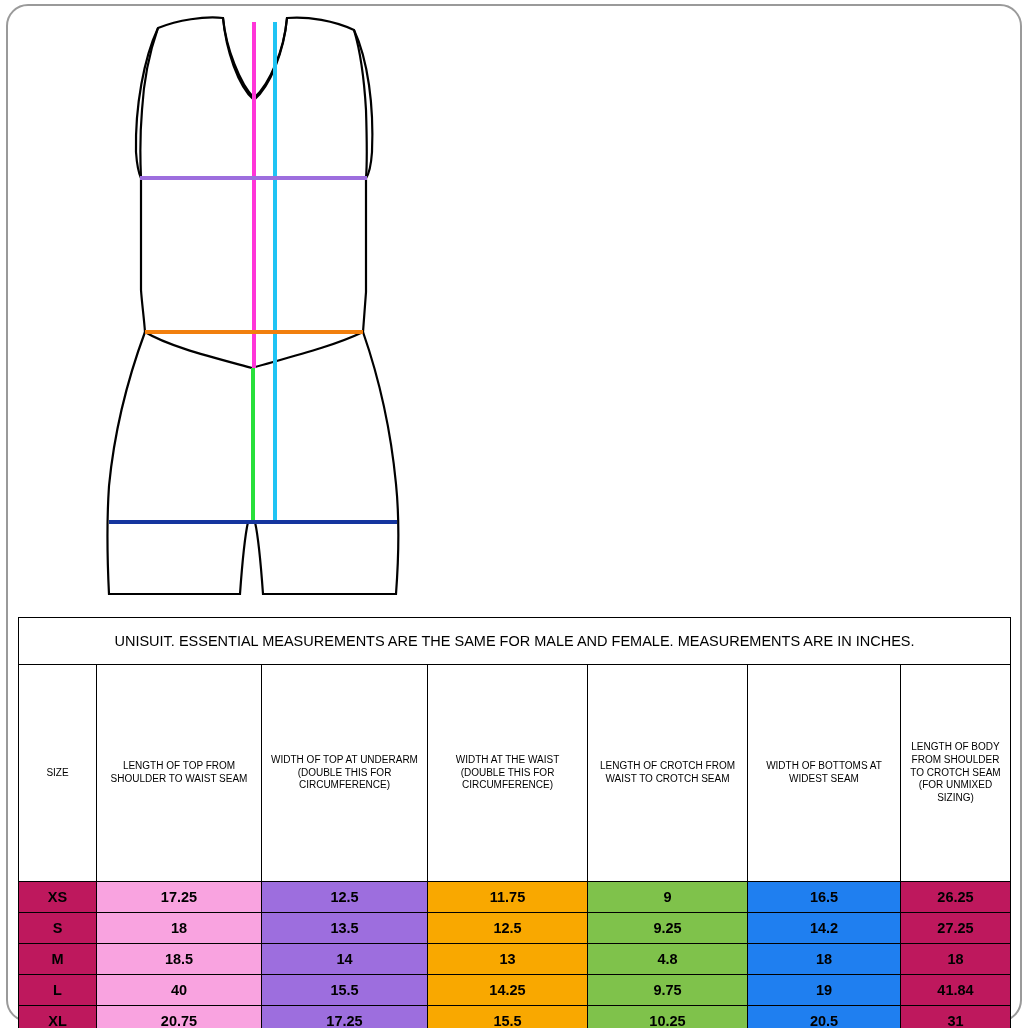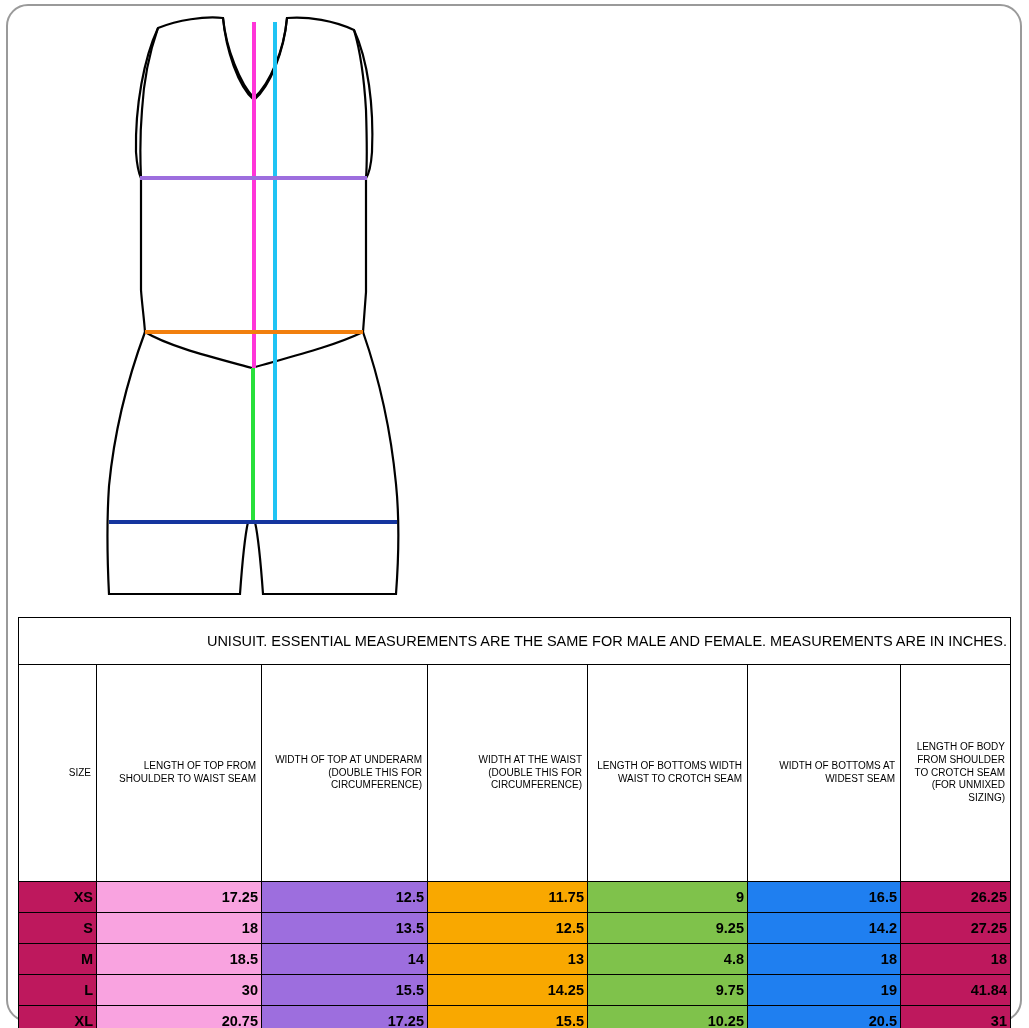--- a/index.html
+++ b/index.html
@@ -47,21 +47,21 @@
   table.size-table {
     border-collapse: collapse;
     table-layout: fixed;
     width: 992px;
     background: #ffffff;
   }
   table.size-table td, table.size-table th {
     border: 1px solid #000000;
     font-weight: normal;
     font-size: 14.5px;
-    text-align: right;
+    text-align: center;
     vertical-align: middle;
     padding: 2px 3px;
     line-height: 1.28;
     color: #000000;
   }
   td.caption-cell {
     border: 1px solid #000000;
     border-bottom: 1px solid #000000;
     font-size: 15px;
     height: 42px;
@@ -159,21 +159,21 @@
       </colgroup>
       <tbody>
         <tr>
           <td class="caption-cell" colspan="7">UNISUIT.  ESSENTIAL MEASUREMENTS ARE THE SAME FOR MALE AND FEMALE.  MEASUREMENTS ARE IN INCHES.</td>
         </tr>
         <tr class="header-row">
           <td>SIZE</td>
           <td>LENGTH OF TOP FROM SHOULDER TO WAIST SEAM</td>
           <td>WIDTH OF TOP AT UNDERARM (DOUBLE THIS FOR CIRCUMFERENCE)</td>
           <td>WIDTH AT THE WAIST (DOUBLE THIS FOR CIRCUMFERENCE)</td>
-          <td>LENGTH OF BOTTOMS WIDTH WAIST TO CROTCH SEAM</td>
+          <td>LENGTH OF CROTCH FROM WAIST TO CROTCH SEAM</td>
           <td>WIDTH OF BOTTOMS AT WIDEST SEAM</td>
           <td>LENGTH OF BODY FROM SHOULDER TO CROTCH SEAM (FOR UNMIXED SIZING)</td>
         </tr>
 
         <tr class="data-row">
           <td class="size-label">XS</td>
           <td class="c-pink">17.25</td>
           <td class="c-purple">12.5</td>
           <td class="c-orange">11.75</td>
           <td class="c-green">9</td>
@@ -193,21 +193,21 @@
           <td class="size-label">M</td>
           <td class="c-pink">18.5</td>
           <td class="c-purple">14</td>
           <td class="c-orange">13</td>
           <td class="c-green">4.8</td>
           <td class="c-blue">18</td>
           <td class="c-cyan">18</td>
         </tr>
         <tr class="data-row">
           <td class="size-label">L</td>
-          <td class="c-pink">30</td>
+          <td class="c-pink">40</td>
           <td class="c-purple">15.5</td>
           <td class="c-orange">14.25</td>
           <td class="c-green">9.75</td>
           <td class="c-blue">19</td>
           <td class="c-cyan">41.84</td>
         </tr>
         <tr class="data-row">
           <td class="size-label">XL</td>
           <td class="c-pink">20.75</td>
           <td class="c-purple">17.25</td>

